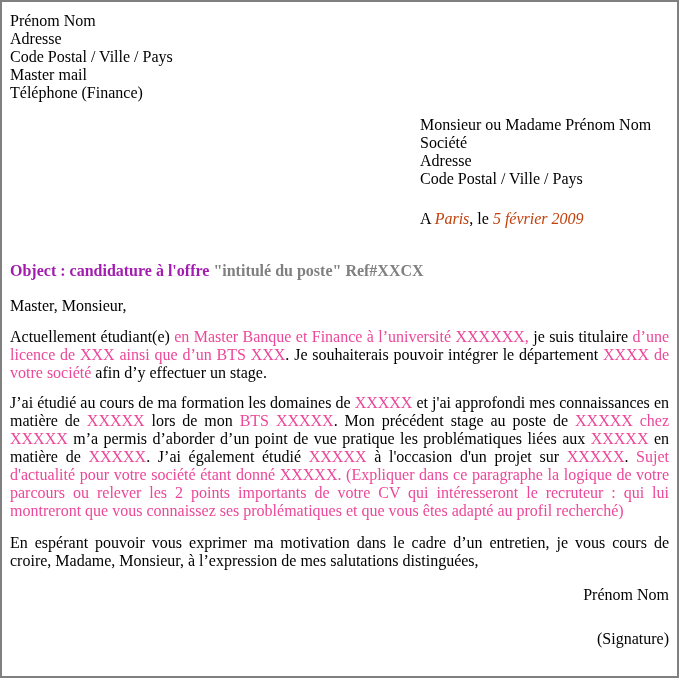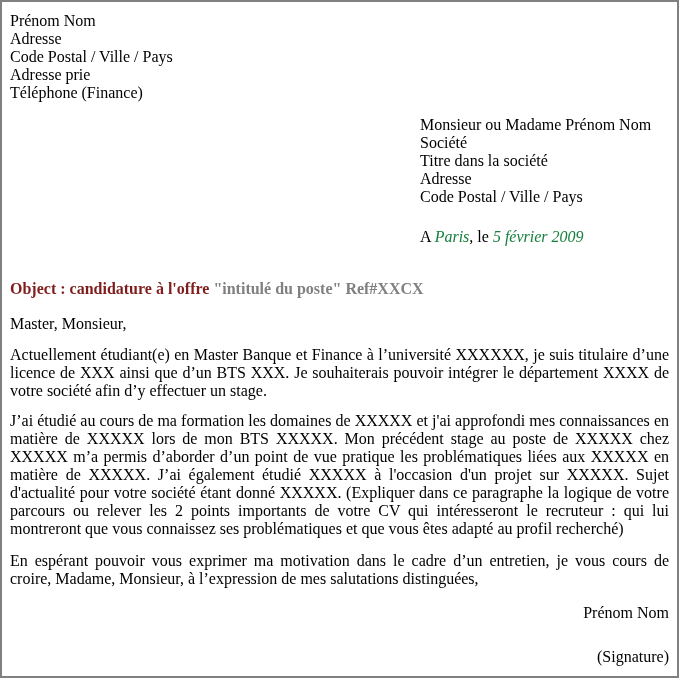--- a/index.html
+++ b/index.html
@@ -27,42 +27,41 @@
   .subject-line { margin-top: 34px; }
   .salutation { margin-top: 17px; }
   .para { text-align: justify; margin: 0; }
   .para-intro { margin-top: 13px; }
   .para-body { margin-top: 12px; }
   .para-close { margin-top: 14px; }
   .sig-name { text-align: right; margin-top: 16px; }
   .sig-label { text-align: right; margin-top: 26px; }
 
   .seg-normal { color: #000000; }
-  .seg-gray { color: #000000; }
-  .seg-italic { font-style: italic; color: #15803d; }
-  .seg-bold { font-weight: bold; color: #7f1d1d; }
+  .seg-gray { color: #ec4899; }
+  .seg-italic { font-style: italic; color: #c2410c; }
+  .seg-bold { font-weight: bold; color: #a21caf; }
   .seg-bold-gray { font-weight: bold; color: #808080; }
 </style>
 </head>
 <body>
 
 <div class="page">
 
   <div class="sender">
     <div>Prénom Nom</div>
     <div>Adresse</div>
     <div>Code Postal / Ville / Pays</div>
-    <div>Adresse prie</div>
+    <div>Master mail</div>
     <div>Téléphone (Finance)</div>
   </div>
 
   <div class="recipient">
     <div>Monsieur ou Madame Prénom Nom</div>
     <div>Société</div>
-    <div>Titre dans la société</div>
     <div>Adresse</div>
     <div>Code Postal / Ville / Pays</div>
     <div class="date-line"><span class="seg-normal">A </span><span class="seg-italic">Paris</span><span class="seg-normal">, le </span><span class="seg-italic">5 février 2009</span></div>
   </div>
 
   <div class="subject-line"><span class="seg-bold">Object : candidature à l'offre </span><span class="seg-bold-gray">"intitulé du poste" Ref#XXCX</span></div>
 
   <div class="salutation">Master, Monsieur,</div>
 
   <p class="para para-intro"><span class="seg-normal">Actuellement étudiant(e) </span><span class="seg-gray">en Master Banque et Finance à l’université XXXXXX, </span><span class="seg-normal">je suis titulaire </span><span class="seg-gray">d’une licence de XXX ainsi que d’un BTS XXX</span><span class="seg-normal">. Je souhaiterais pouvoir intégrer le département </span><span class="seg-gray">XXXX de votre société </span><span class="seg-normal">afin d’y effectuer un stage.</span></p>

